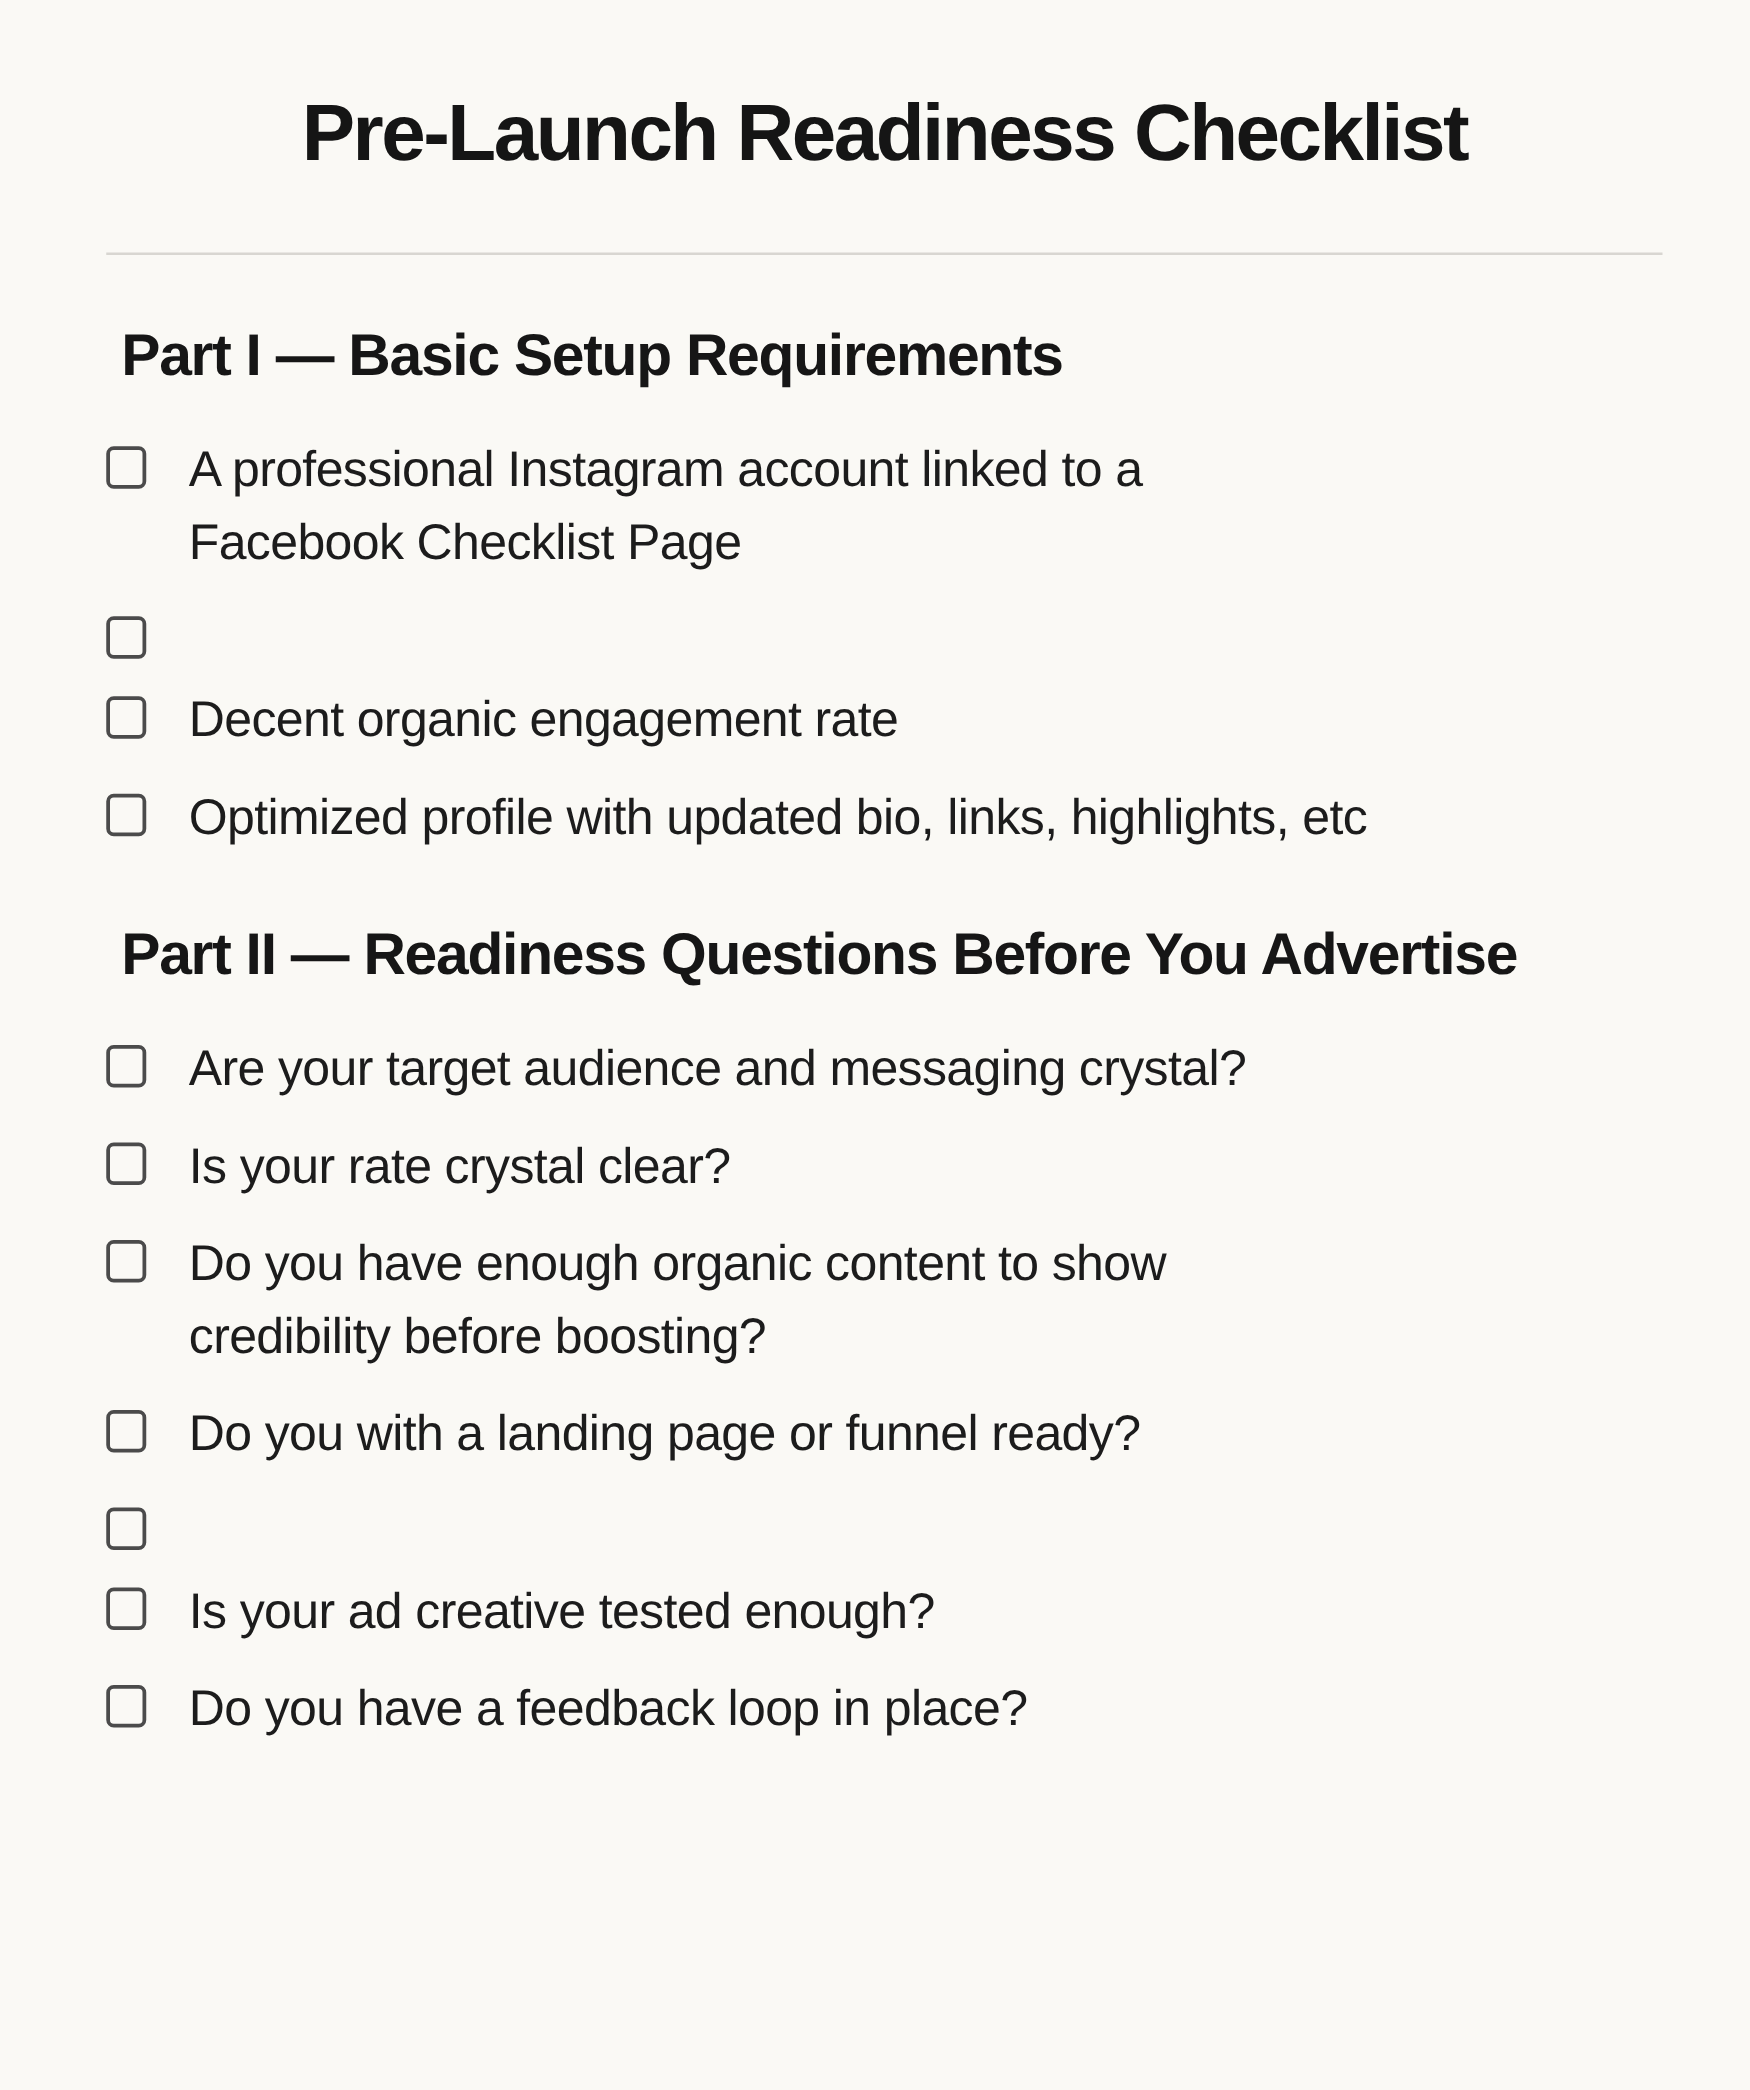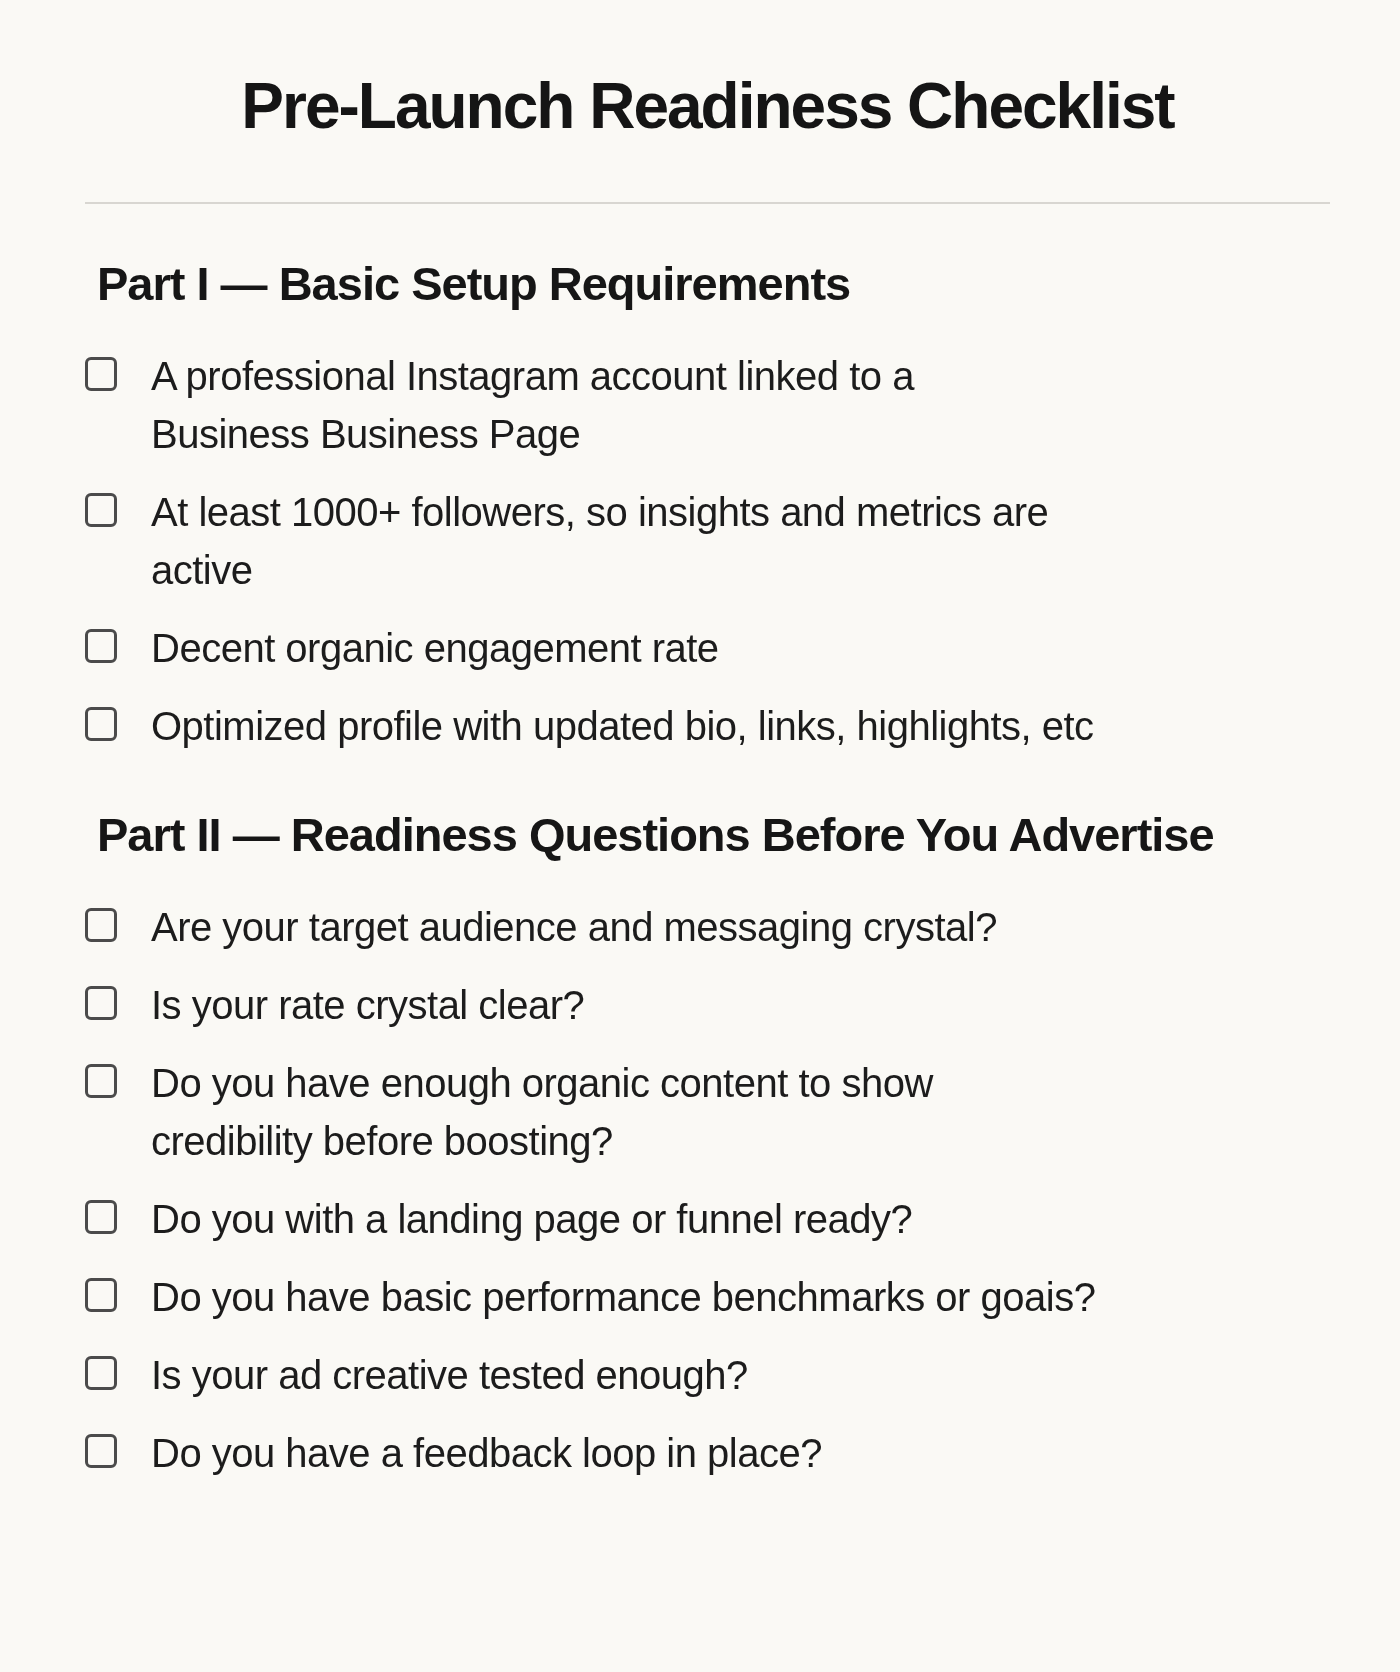--- a/index.html
+++ b/index.html
@@ -88,29 +88,25 @@
 
   <hr class="divider">
 
   <h2 class="section-heading">Part I — Basic Setup Requirements</h2>
 
   <ul class="checklist">
     <li class="check-item">
       <span class="checkbox"></span>
       <div class="item-text">
         <div class="line">A professional Instagram account linked to a</div>
-        <div class="line">Business Business Page</div>
+        <div class="line">Facebook Checklist Page</div>
       </div>
     </li>
     <li class="check-item">
       <span class="checkbox"></span>
-      <div class="item-text">
-        <div class="line">At least 1000+ followers, so insights and metrics are</div>
-        <div class="line">active</div>
-      </div>
     </li>
     <li class="check-item">
       <span class="checkbox"></span>
       <div class="item-text">
         <div class="line">Decent organic engagement rate</div>
       </div>
     </li>
     <li class="check-item">
       <span class="checkbox"></span>
       <div class="item-text">
@@ -142,23 +138,20 @@
       </div>
     </li>
     <li class="check-item">
       <span class="checkbox"></span>
       <div class="item-text">
         <div class="line">Do you with a landing page or funnel ready?</div>
       </div>
     </li>
     <li class="check-item">
       <span class="checkbox"></span>
-      <div class="item-text">
-        <div class="line">Do you have basic performance benchmarks or goais?</div>
-      </div>
     </li>
     <li class="check-item">
       <span class="checkbox"></span>
       <div class="item-text">
         <div class="line">Is your ad creative tested enough?</div>
       </div>
     </li>
     <li class="check-item">
       <span class="checkbox"></span>
       <div class="item-text">

